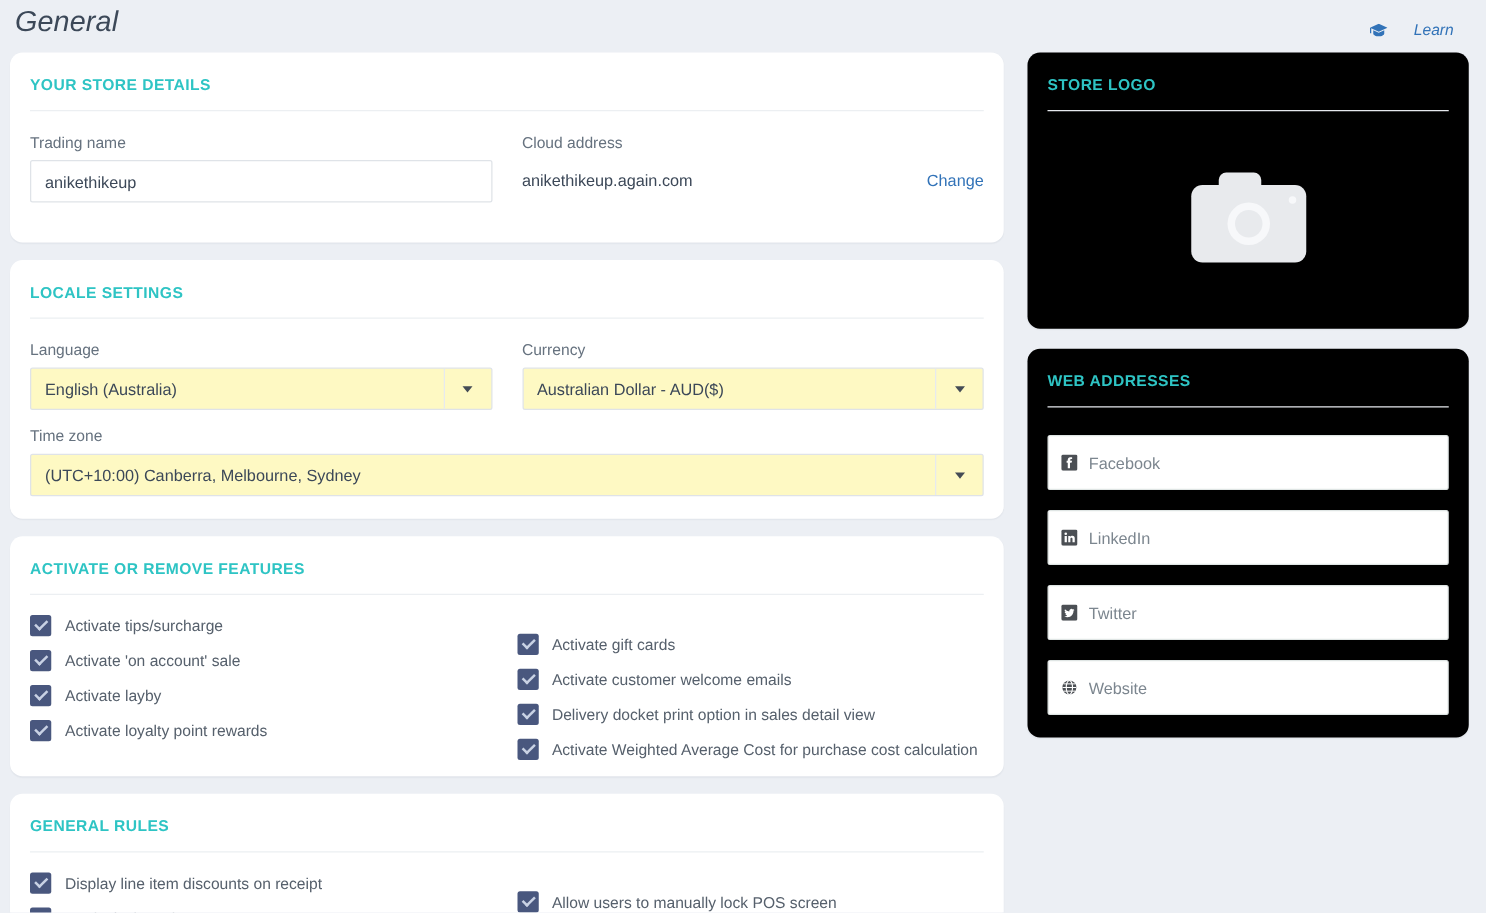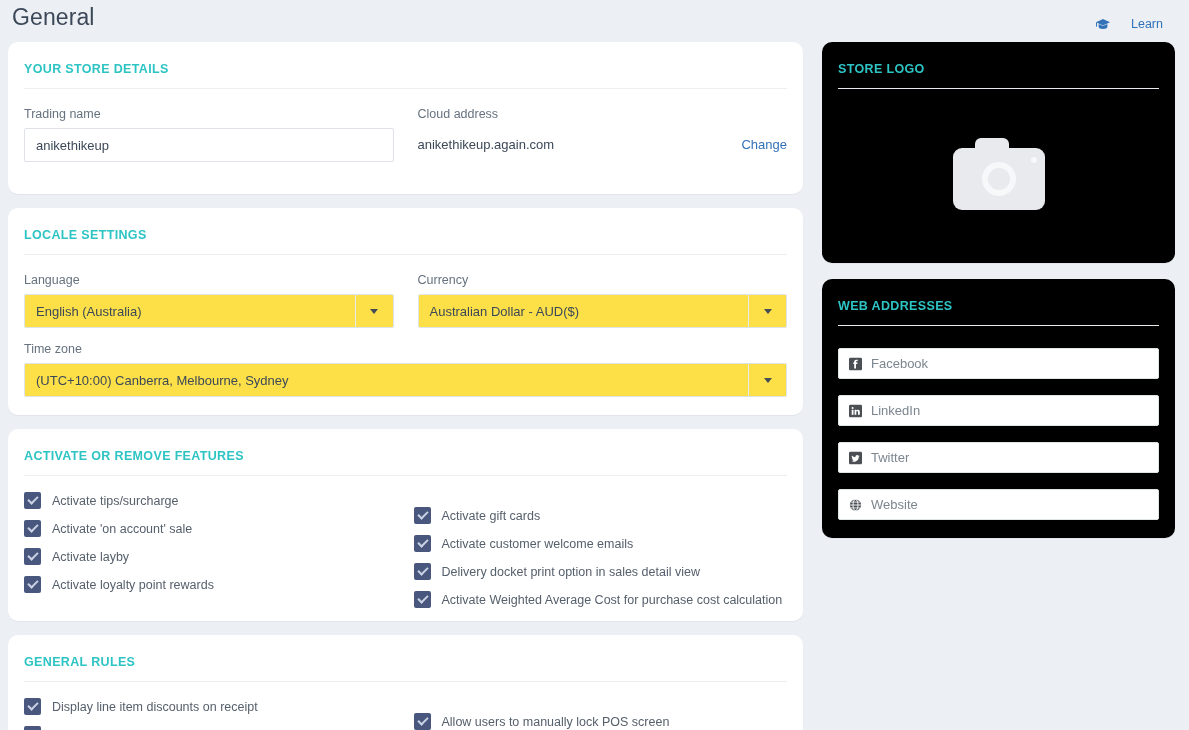--- a/index.html
+++ b/index.html
@@ -12,20 +12,21 @@
     background: #eceff4;
     font-family: "Liberation Sans", sans-serif;
     -webkit-font-smoothing: antialiased;
   }
 
   
   .page-header {
     position: relative;
     height: 42px;
     padding: 0 18px 0 12px;
+    font-style: italic;
   }
   .page-title {
     position: absolute;
     left: 12px;
     top: 4px;
     font-size: 23px;
     font-weight: 400;
     color: #3c4858;
     letter-spacing: .1px;
   }
@@ -133,21 +134,21 @@
     cursor: pointer;
   }
 
   
   .select-wrap {
     position: relative;
     width: 100%;
     height: 34px;
     border: 1px solid #dfe3e8;
     border-radius: 2px;
-    background: #fde047;
+    background: #fef9c3;
     display: flex;
     align-items: center;
     cursor: pointer;
   }
   .select-value {
     flex: 1;
     padding: 0 11px;
     font-size: 13px;
     color: #3c4858;
     white-space: nowrap;
@@ -269,21 +270,21 @@
 
   
   .web-list { padding: 16px 0 18px 0; }
   .web-row {
     position: relative;
     margin-bottom: 16px;
   }
   .web-row:last-child { margin-bottom: 0; }
   .web-input {
     width: 100%;
-    height: 31px;
+    height: 44px;
     border: 1px solid #dfe5e4;
     border-radius: 2px;
     background: #fff;
     font-size: 13px;
     color: #3c4858;
     padding: 0 11px 0 32px;
     font-family: "Liberation Sans", sans-serif;
     outline: none;
   }
   .web-input::placeholder { color: #7c868f; opacity: 1; }

